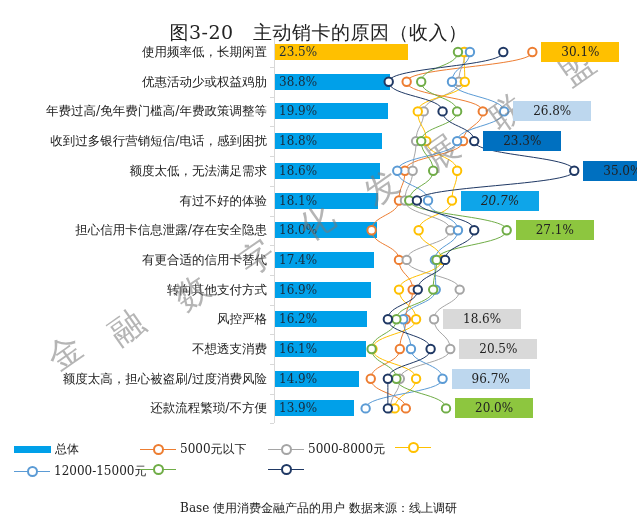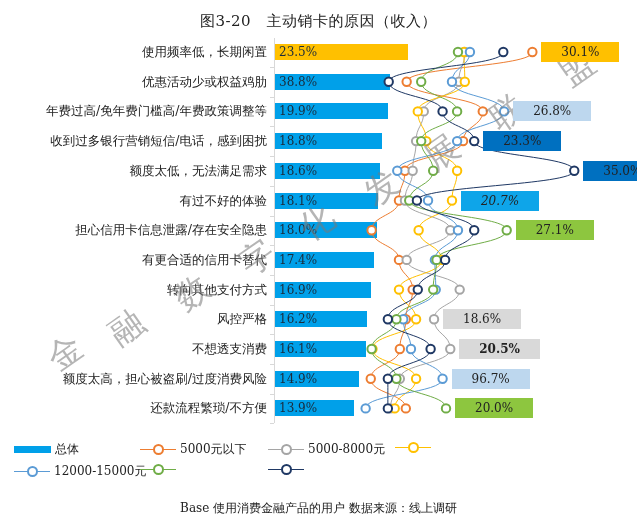--- a/index.html
+++ b/index.html
@@ -1,17 +1,17 @@
 <!DOCTYPE html>
 <html><head>
 <meta charset="utf-8">
 <style>
   html,body{margin:0;padding:0;background:#fff;}
   body{width:637px;height:526px;position:relative;overflow:hidden;font-family:"DejaVu Serif","Liberation Serif",serif;color:#222;}
-  .title{position:absolute;top:12px;left:0;width:637px;text-align:center;font-size:15px;letter-spacing:0.5px;}
+  .title{position:absolute;top:20px;left:0;width:637px;text-align:center;font-size:19px;letter-spacing:0.5px;}
   .cat{position:absolute;right:370px;font-size:12.5px;white-space:nowrap;text-align:right;line-height:16px;}
   .axis{position:absolute;left:274px;top:38px;width:1px;height:385px;background:#d8d8d8;}
   .tick{position:absolute;left:270px;width:4px;height:1px;background:#d8d8d8;}
   .bar{position:absolute;left:275px;height:16px;}
   .barlbl{position:absolute;left:279px;font-size:12px;line-height:16px;color:#1a2a3a;}
   svg.lines{position:absolute;left:0;top:0;}
   .hl{position:absolute;font-size:12px;line-height:20px;height:20px;padding:0 20px;color:#222;}
   .wm{position:absolute;font-size:34px;color:rgba(120,120,120,0.55);font-family:"DejaVu Sans","Liberation Sans",sans-serif;transform:rotate(-35deg);}
   .legend{position:absolute;font-size:12px;line-height:16px;white-space:nowrap;}
   .lg-item{position:absolute;display:flex;align-items:center;}
@@ -226,15 +226,15 @@
 <div class="wm" style="left: 425px; top: 130px;">展</div>
 <div class="wm" style="left: 490px; top: 90px;">联</div>
 <div class="wm" style="left: 560px; top: 45px;">盟</div>
 <div class="hl" style="left: 541.355px; top: 42px; background: rgb(255, 192, 0);">30.1%</div>
 <div class="hl" style="left: 513.14px; top: 101.4px; background: rgb(189, 215, 238);">26.8%</div>
 <div class="hl" style="left: 483.215px; top: 131.1px; background: rgb(0, 112, 192);">23.3%</div>
 <div class="hl" style="left: 583.25px; top: 160.8px; background: rgb(0, 112, 192);">35.0%</div>
 <div class="hl" style="left: 460.985px; top: 190.5px; background: #0ea5e9; font-style: italic;">20.7%</div>
 <div class="hl" style="left: 515.705px; top: 220.2px; background: rgb(141, 198, 63);">27.1%</div>
 <div class="hl" style="left: 443.03px; top: 309.3px; background: rgb(217, 217, 217);">18.6%</div>
-<div class="hl" style="left: 459.275px; top: 339px; background: rgb(217, 217, 217); font-weight: bold;">20.5%</div>
+<div class="hl" style="left: 459.275px; top: 339px; background: rgb(217, 217, 217);">20.5%</div>
 <div class="hl" style="left: 451.58px; top: 368.7px; background: rgb(189, 215, 238);">96.7%</div>
 <div class="hl" style="left: 455px; top: 398.4px; background: rgb(141, 198, 63);">20.0%</div>
 
 </body></html>

